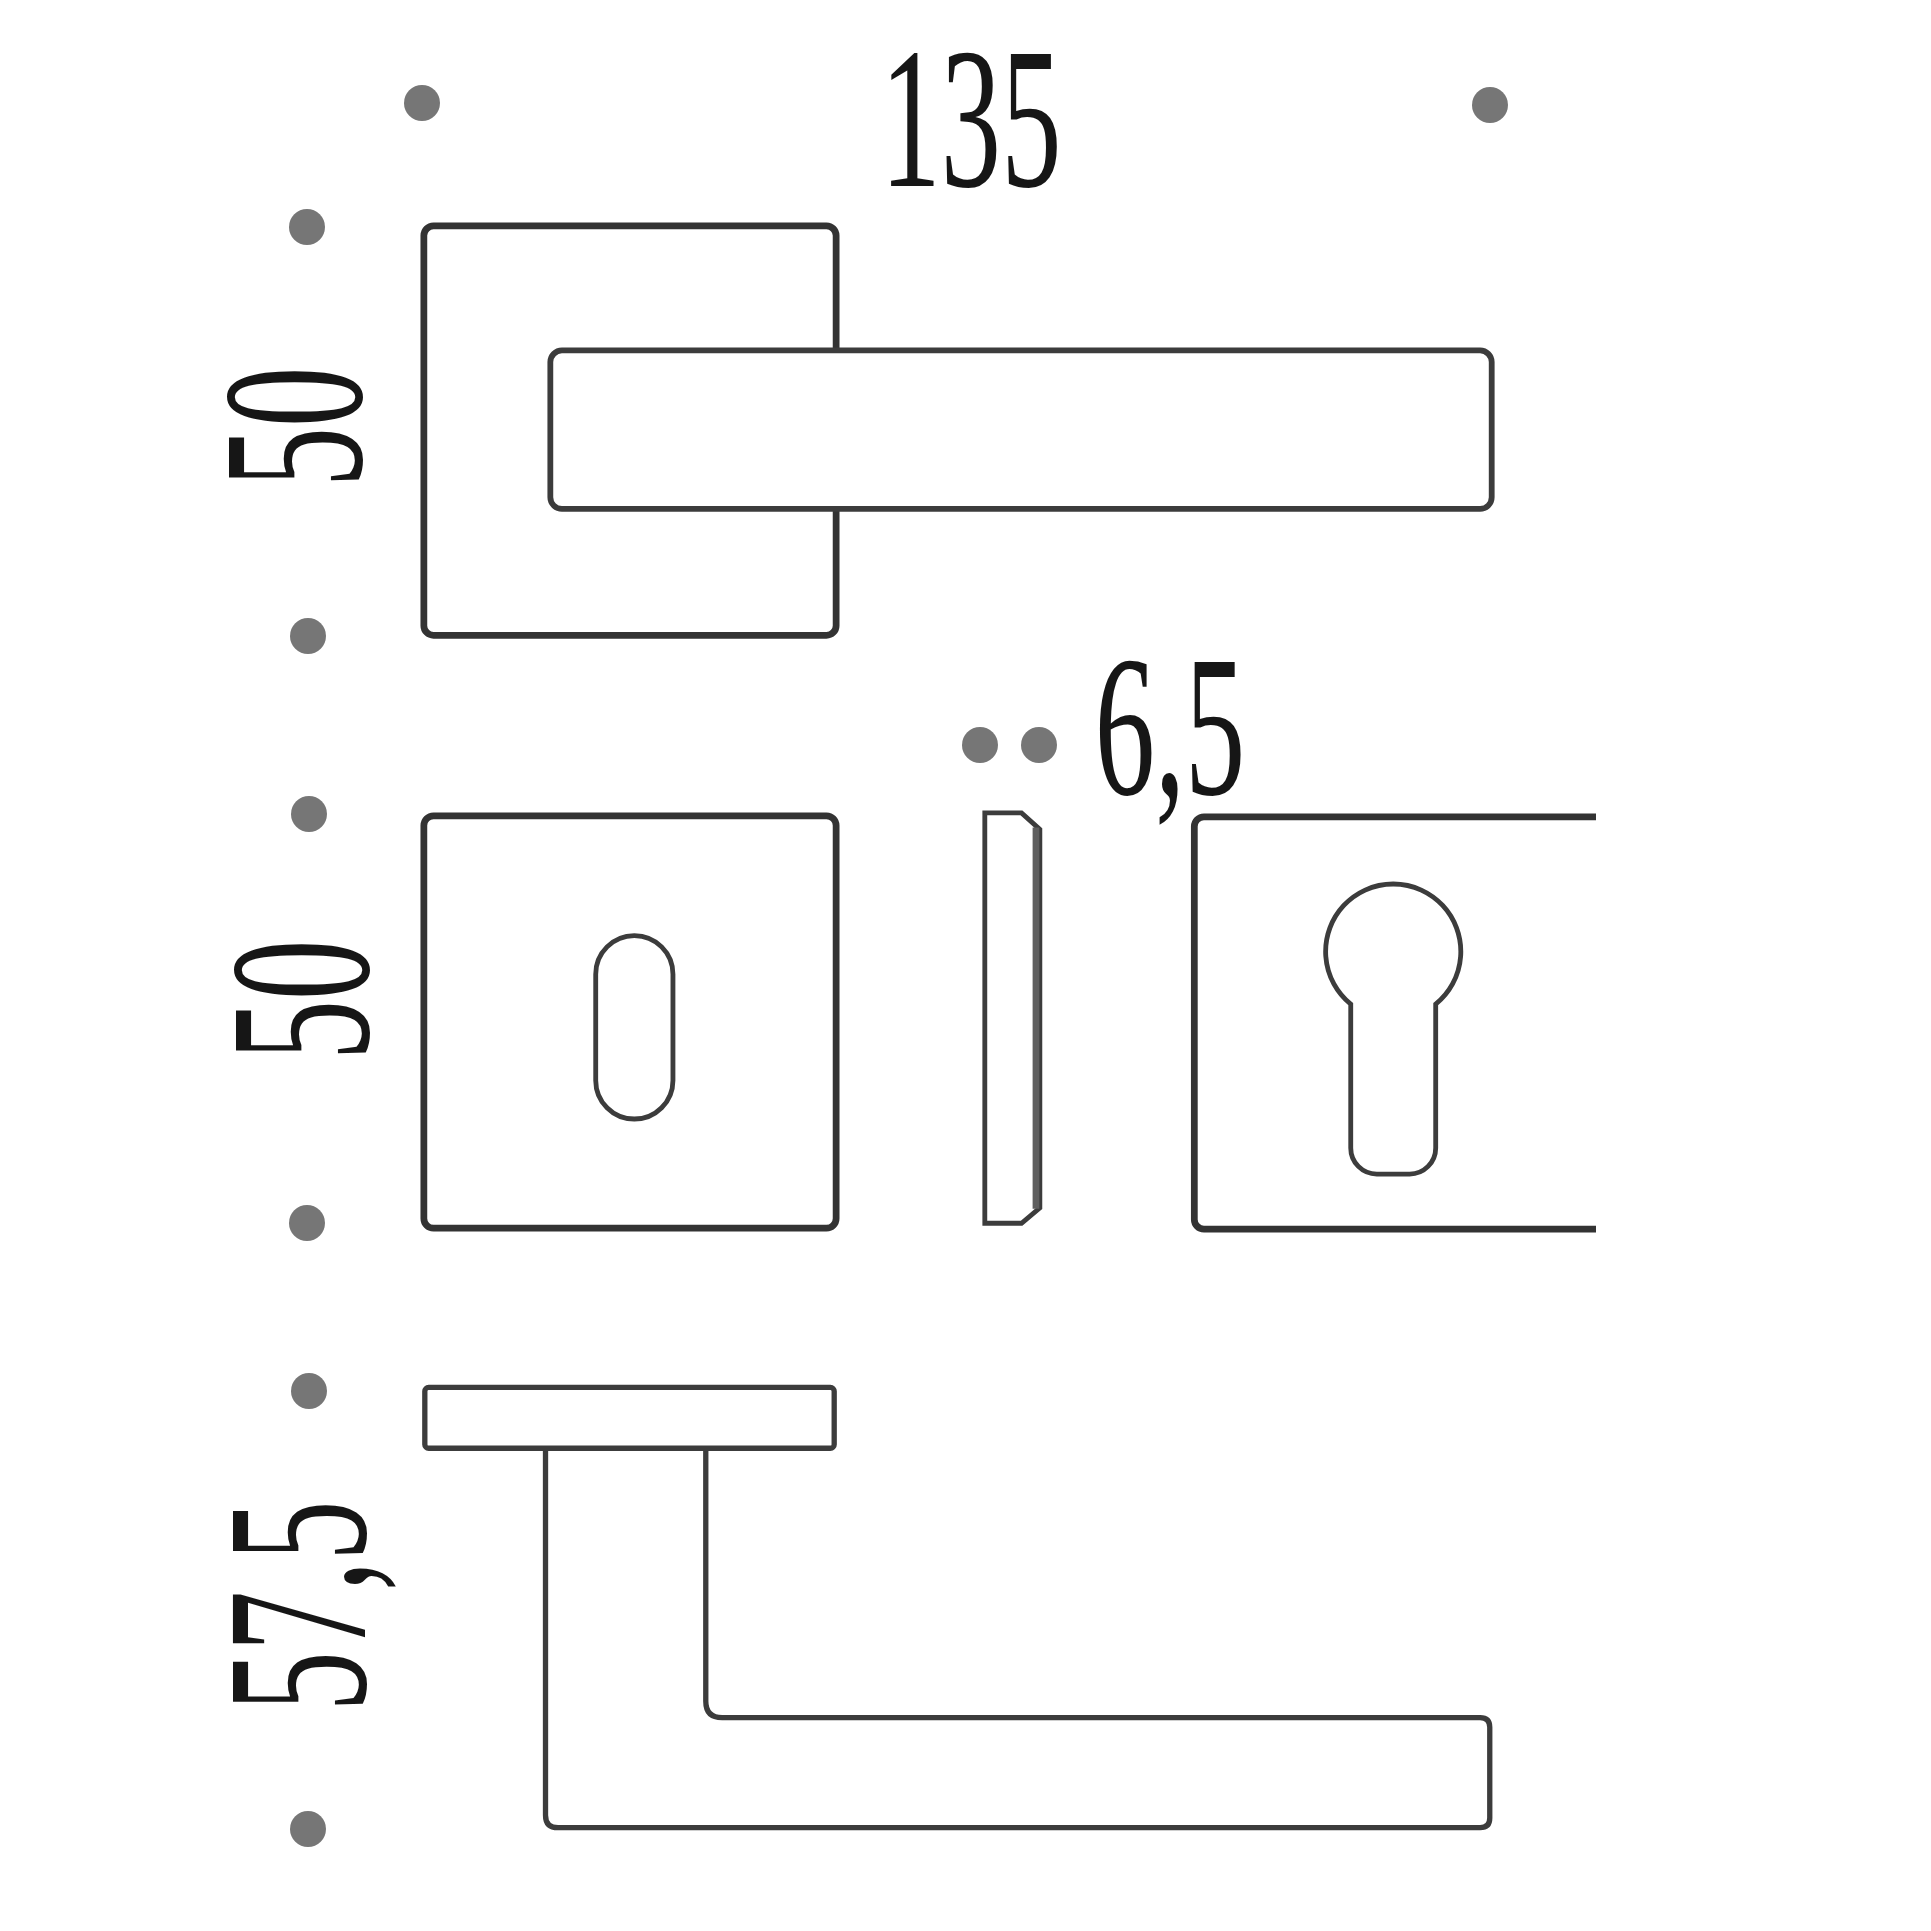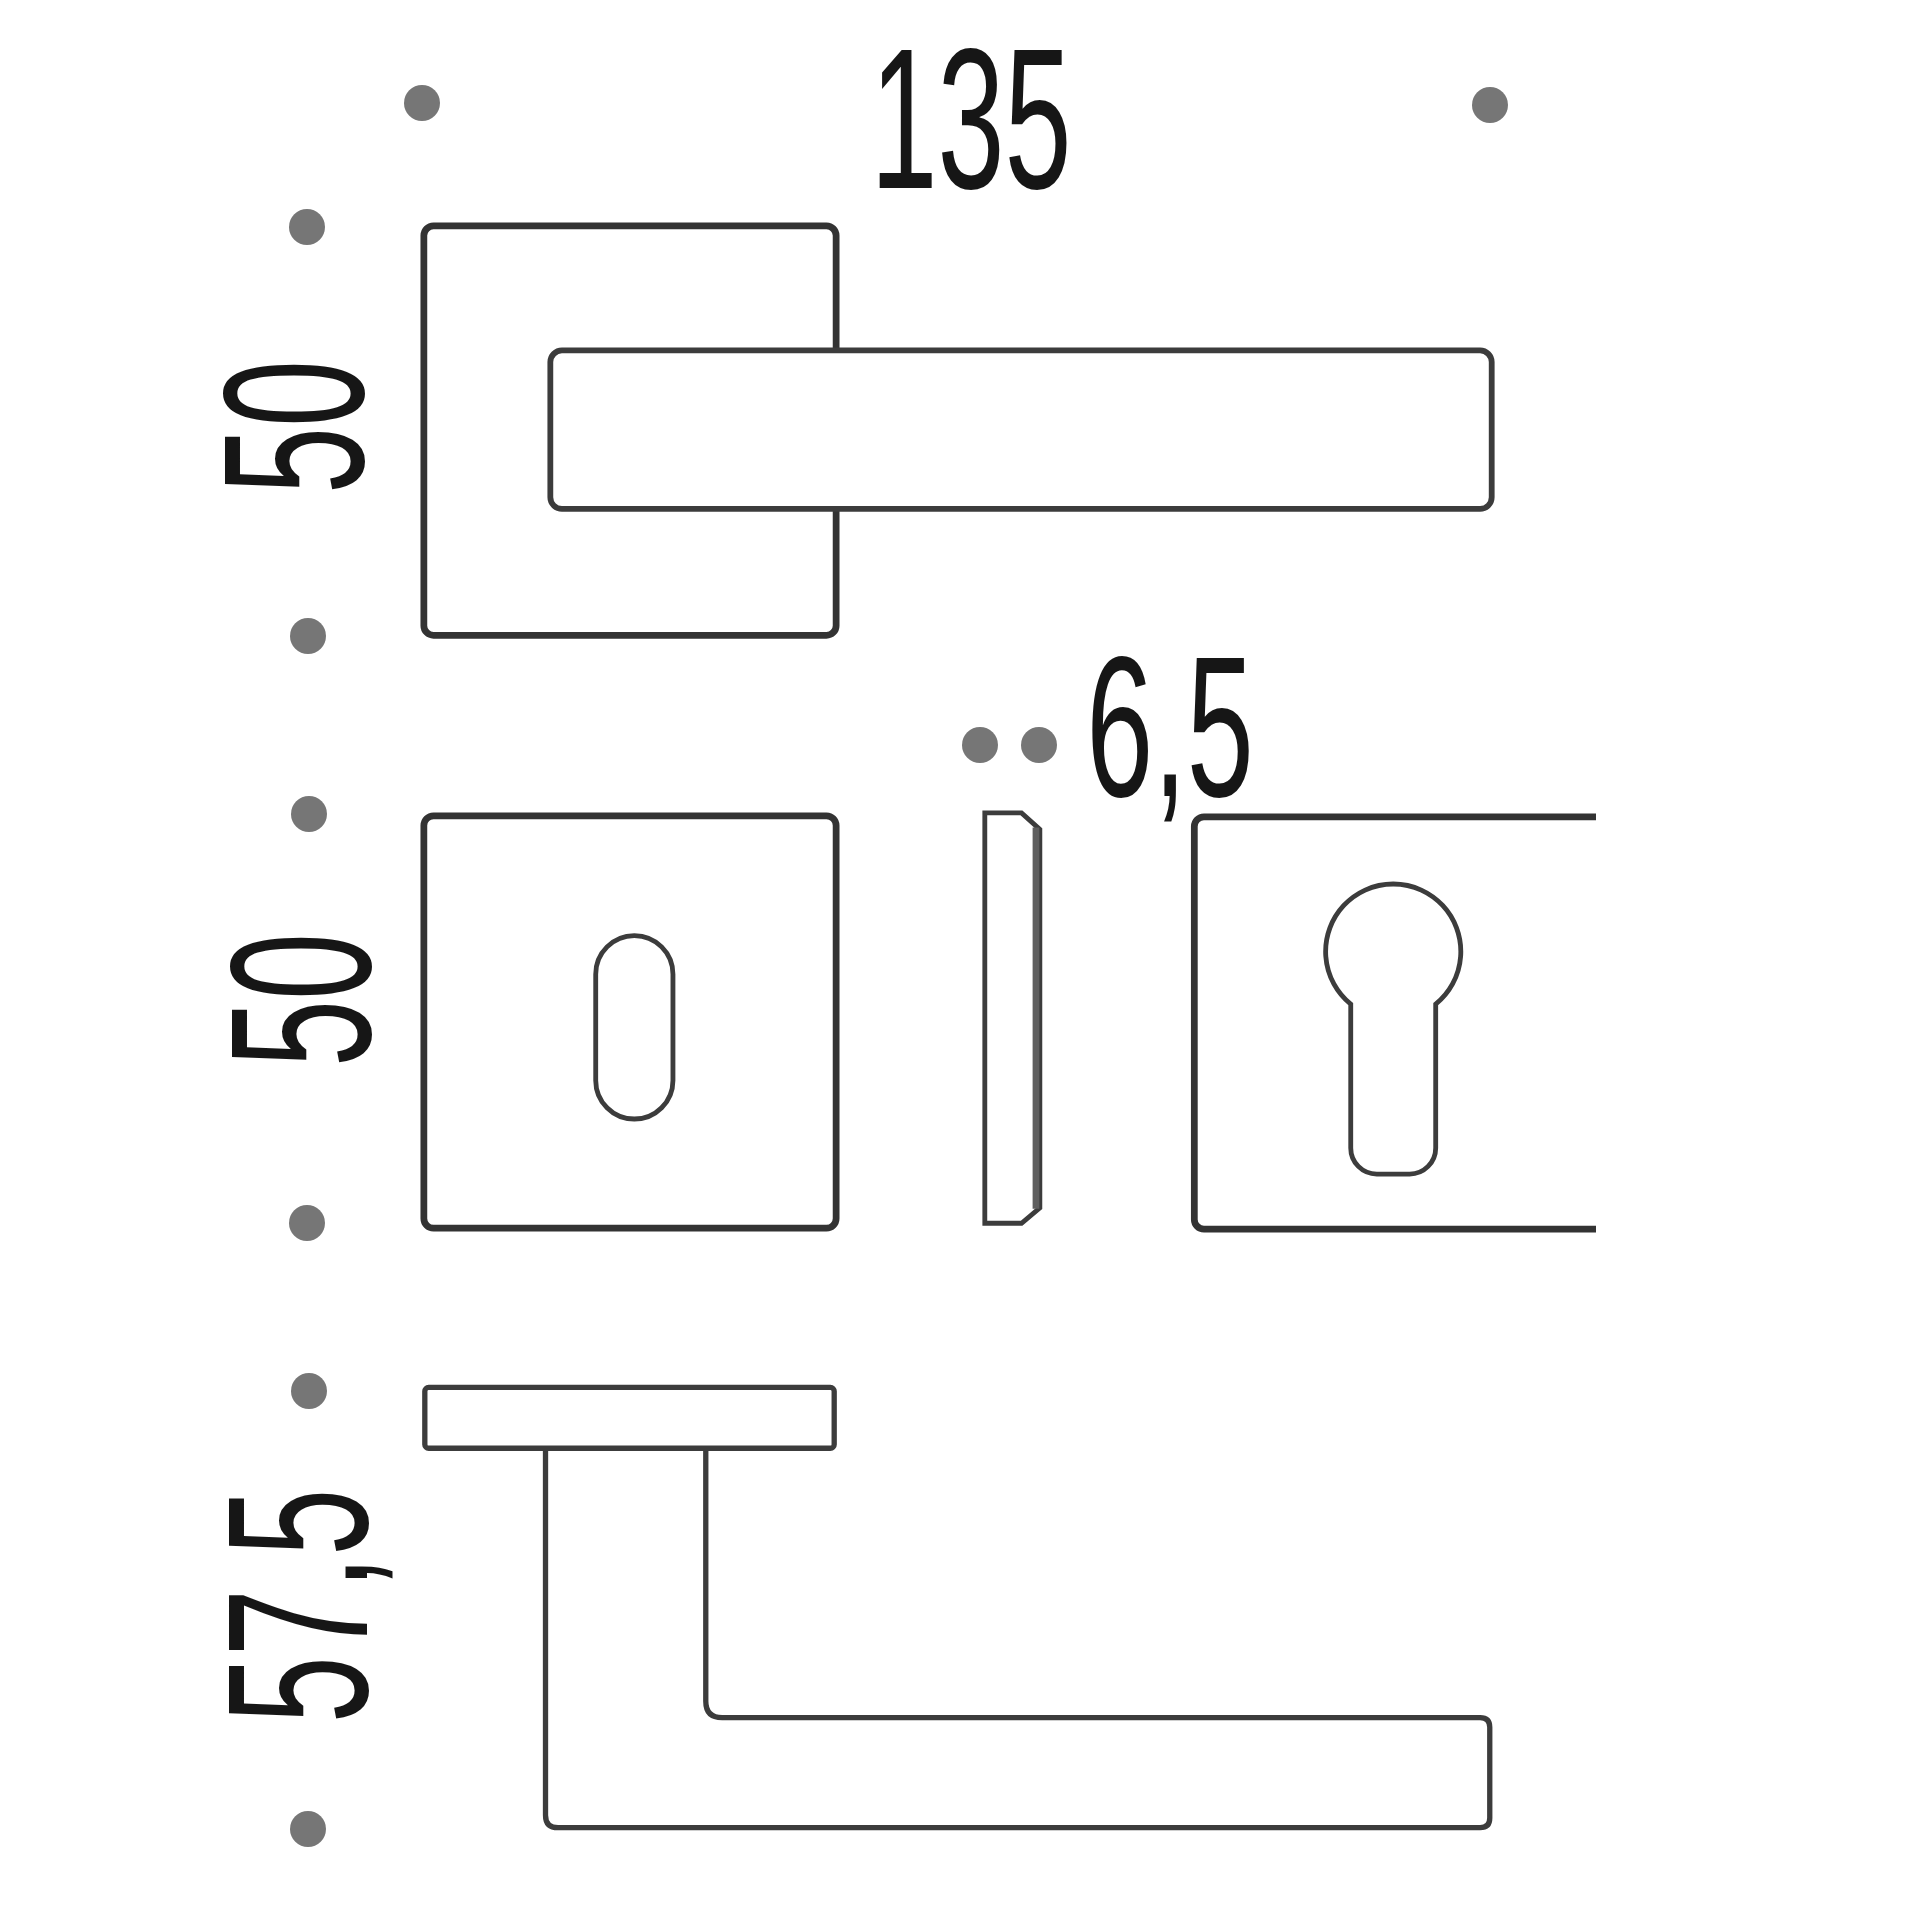--- a/index.html
+++ b/index.html
@@ -1,21 +1,21 @@
 <!DOCTYPE html>
 <html><head>
 <meta charset="utf-8">
 <style>
   html,body{margin:0;padding:0;background:#ffffff;}
   .canvas{
     position:relative;
     width:1596px;height:1931px;
     background:#ffffff;
     overflow:hidden;
-    font-family:Liberation Sans, sans-serif;
+    font-family:Liberation Serif, serif;
   }
   .shapes-svg{position:absolute;left:0;top:0;width:1931px;height:1931px;}
   .dots-layer{position:absolute;left:0;top:0;width:1931px;height:1931px;pointer-events:none;}
   .dot{
     position:absolute;
     width:36px;height:36px;
     border-radius:50%;
     background:#767676;
     transform:translate(-50%,-50%);
   }

